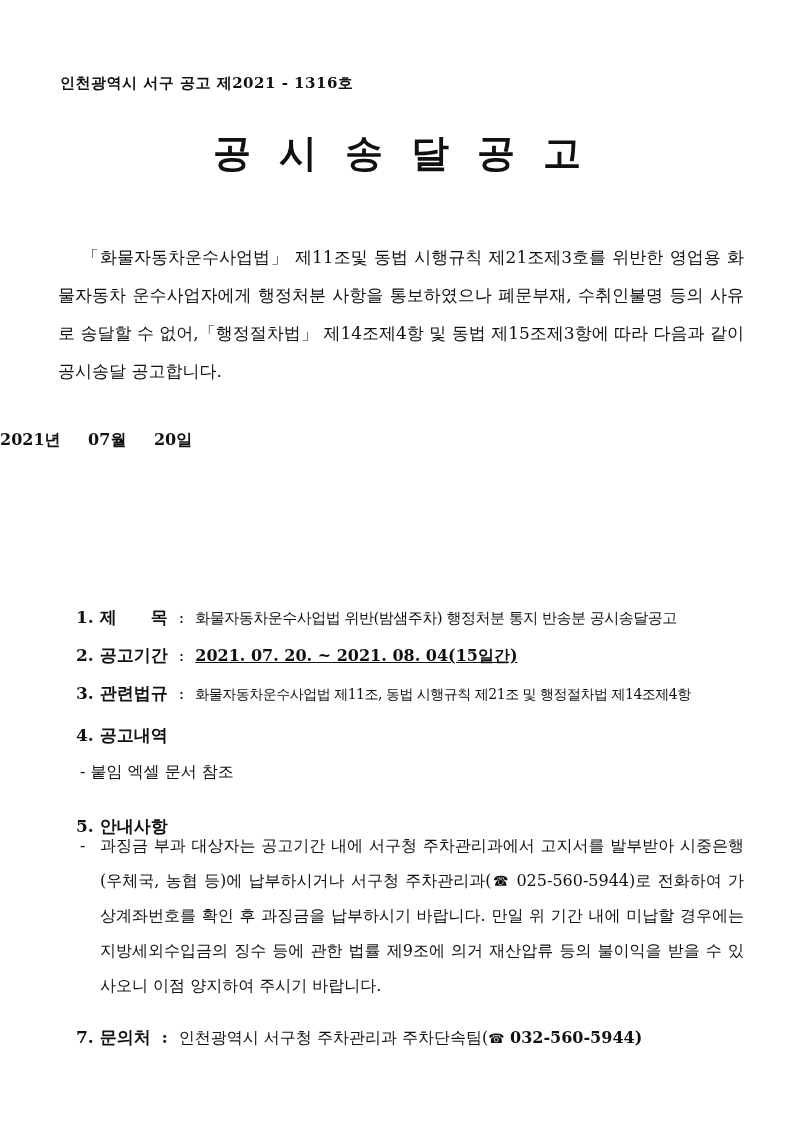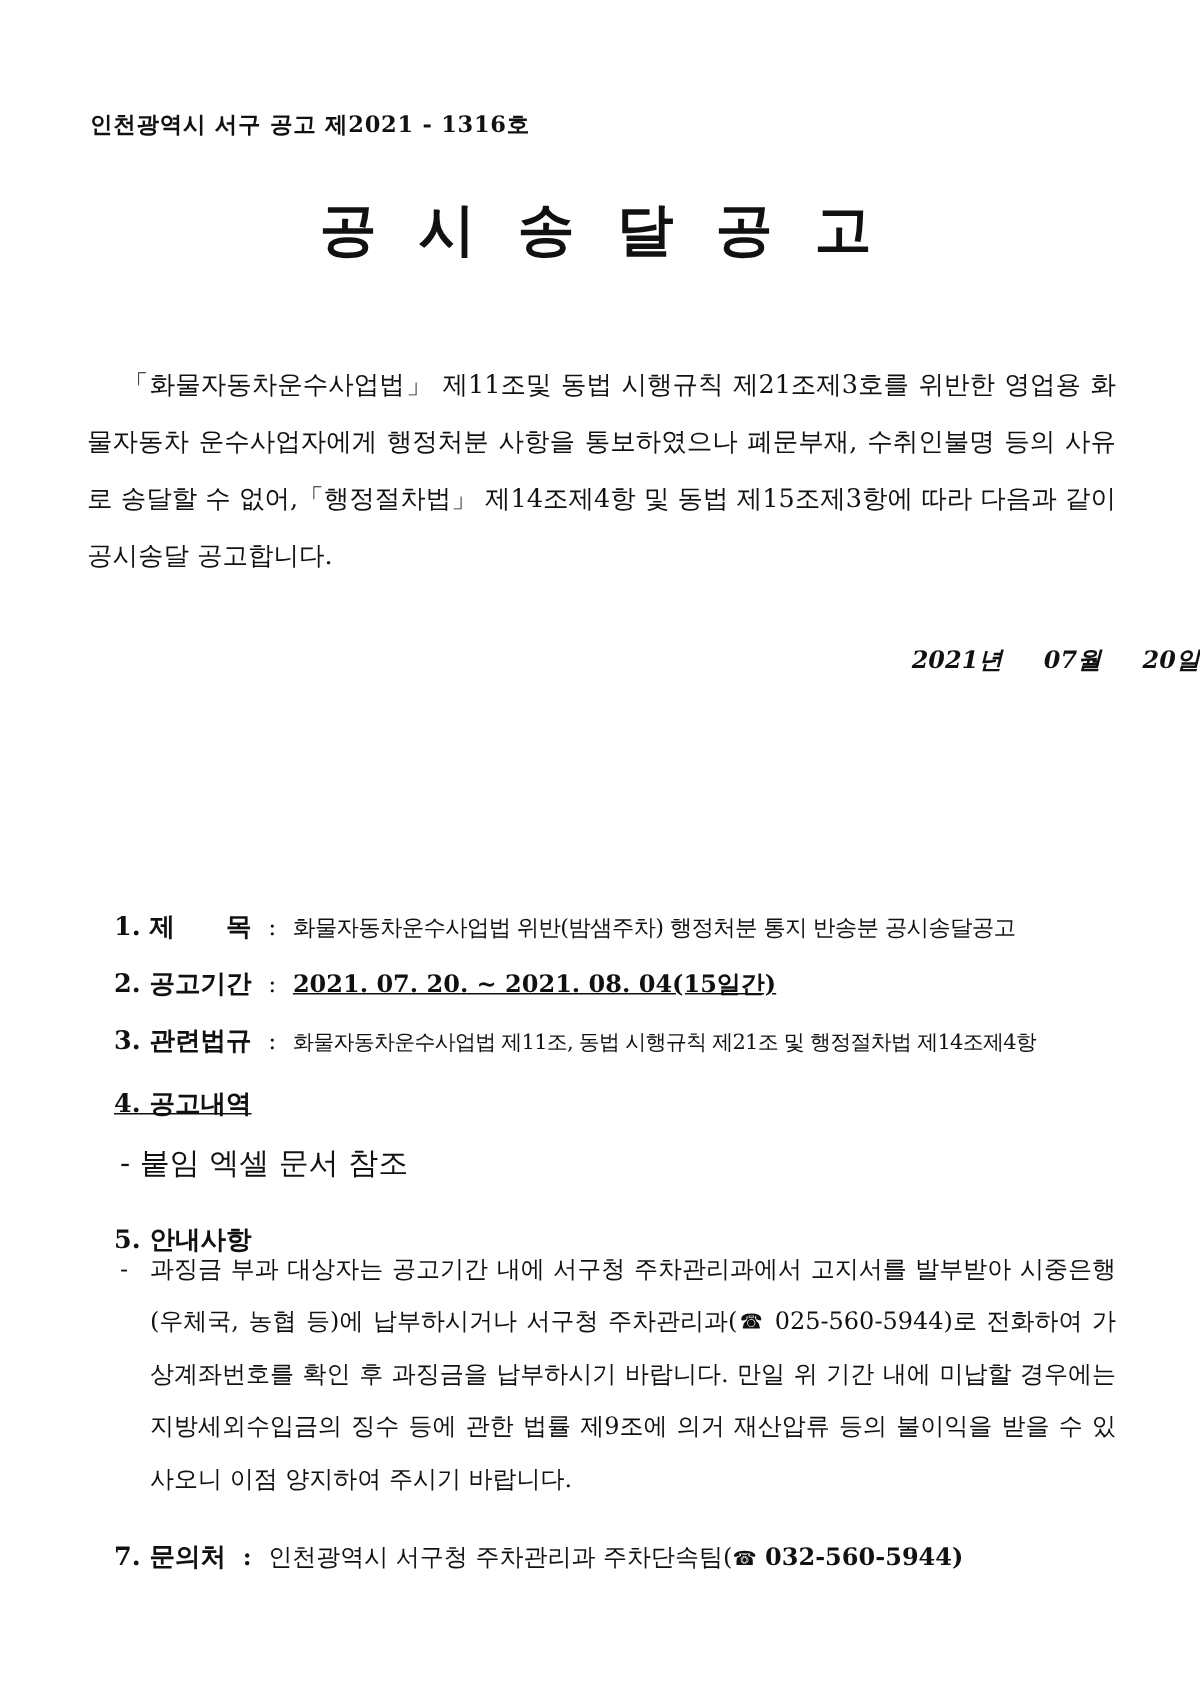--- a/index.html
+++ b/index.html
@@ -1,29 +1,29 @@
 <!DOCTYPE html>
 <html><head>
   <meta charset="utf-8">
   <style>
     html, body { margin: 0; padding: 0; background: #ffffff; }
     body { width: 800px; height: 1131px; position: relative; overflow: hidden; color: #111; font-family: "DejaVu Serif", "Liberation Serif", serif; }
     .page { position: absolute; left: 0; top: 0; width: 672px; height: 1131px; }
     .notice-no { position: absolute; left: 60px; top: 74px; font-size: 15px; font-weight: bold; letter-spacing: 0.5px; }
     .title { position: absolute; left: 0; width: 800px; top: 128px; text-align: center; font-size: 38px; font-weight: bold; letter-spacing: 28px; padding-left: 22px; box-sizing: border-box; }
     .intro { position: absolute; left: 58px; top: 238px; width: 686px; font-size: 17px; line-height: 38px; text-align: justify; text-indent: 24px; }
-    .date { position: absolute; left: 0; width: 800px; top: 430px; text-align: right; font-size: 16px; font-weight: bold; word-spacing: 22px; font-style: italic; }
+    .date { position: absolute; left: 0; width: 800px; top: 430px; text-align: left; font-size: 16px; font-weight: bold; word-spacing: 22px; }
     .issuer { position: absolute; left: 0; width: 800px; top: 498px; text-align: center; font-size: 38px; font-weight: bold; letter-spacing: 24px; padding-left: 12px; box-sizing: border-box; }
     .items { position: absolute; left: 76px; top: 606px; width: 670px; font-size: 16px; }
     .row { position: absolute; left: 0; white-space: nowrap; }
     .lbl { font-weight: bold; font-size: 17px; }
     .sep { margin: 0 6px; }
     .val-small { font-size: 15px; letter-spacing: -0.5px; }
     .underline { text-decoration: underline; }
-    .sub { position: absolute; left: 4px; white-space: nowrap; font-size: 20px; }
+    .sub { position: absolute; left: 4px; white-space: nowrap; font-size: 16px; }
     .para { position: absolute; left: 4px; width: 664px; font-size: 16px; line-height: 35px; }
     .para .dash { position: absolute; left: 0; top: 0; }
     .para .body { display: block; padding-left: 20px; text-align: justify; }
     .phone { font-size: 13px; }
   </style>
 </head>
 <body>
 
 <div class="page">
 
@@ -53,21 +53,21 @@
       <span class="sep">:</span>
       <span class="underline" style="font-weight:bold;">2021. 07. 20. ~ 2021. 08. 04(15일간)</span>
     </div>
 
     <div class="row" style="top:76px;">
       <span class="lbl">3. 관련법규</span>
       <span class="sep">:</span>
       <span class="val-small" style="font-size:14px;">화물자동차운수사업법 제11조, 동법 시행규칙 제21조 및 행정절차법 제14조제4항</span>
     </div>
 
-    <div class="row" style="top:118px;text-decoration:underline;">
+    <div class="row" style="top:118px;">
       <span class="lbl">4. 공고내역</span>
     </div>
     <div class="sub" style="top:156px;">- 붙임 엑셀 문서 참조</div>
 
     <div class="row" style="top:192px;margin-top:17px;">
       <span class="lbl">5. 안내사항</span>
     </div>
     <div class="para" style="top:222px;">
       <span class="dash">-</span>
       <span class="body">과징금 부과 대상자는 공고기간 내에 서구청 주차관리과에서 고지서를 발부받아 시중은행(우체국, 농협 등)에 납부하시거나 서구청 주차관리과(☎ 025-560-5944)로 전화하여 가상계좌번호를 확인 후 과징금을 납부하시기 바랍니다. 만일 위 기간 내에 미납할 경우에는 지방세외수입금의 징수 등에 관한 법률 제9조에 의거 재산압류 등의 불이익을 받을 수 있사오니 이점 양지하여 주시기 바랍니다.</span>

